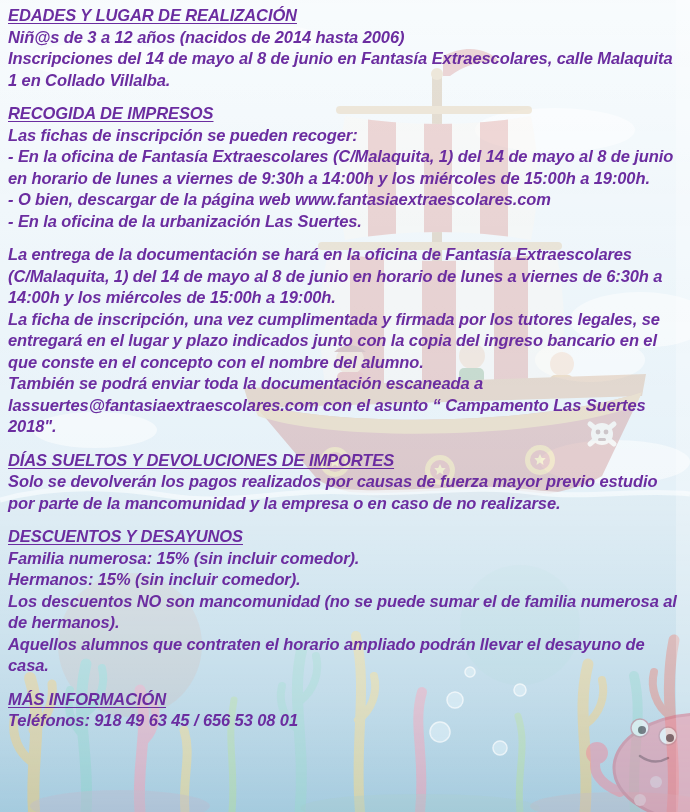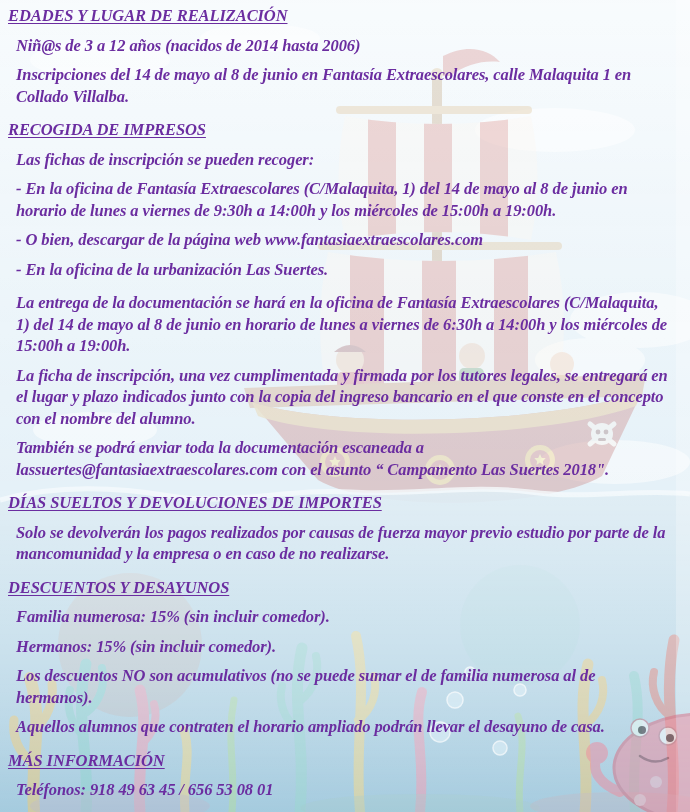--- a/index.html
+++ b/index.html
@@ -1,32 +1,32 @@
 <!DOCTYPE html>
 <html><head>
 <meta charset="utf-8">
 <style>
   html,body{margin:0;padding:0;background:#fff;}
   .page{
     position:relative;width:690px;height:812px;overflow:hidden;
     background:#e7f2f9;
-    font-family:Liberation Serif, serif;
+    font-family:Liberation Sans, sans-serif;
   }
   .bg{position:absolute;left:0;top:0;width:690px;height:812px;display:block;}
   .content{
     position:absolute;left:0;top:0;width:674px;padding:5px 8px 0 8px;
     font-style:italic;font-weight:700;font-size:16.5px;line-height:21.5px;
     color:#6b2da0;letter-spacing:-0.1px;
   }
   .content section{margin:0 0 12px 0;}
   .content h2{
     margin:0;font-size:16.5px;font-weight:700;font-style:italic;
     text-decoration:underline;text-underline-offset:2px;
   }
-  .content p{margin:8px;}
+  .content p{margin:0;}
 </style>
 </head>
 <body>
 
 <div class="page">
 
   <svg class="bg" viewBox="0 0 690 812" xmlns="http://www.w3.org/2000/svg">
     <defs>
       <linearGradient id="skyGrad" x1="0" y1="0" x2="0" y2="1">
         <stop offset="0" stop-color="#f0f7fb"></stop>
@@ -206,21 +206,21 @@
 
     <section>
       <h2>DÍAS SUELTOS Y DEVOLUCIONES DE IMPORTES</h2>
       <p>Solo se devolverán los pagos realizados por causas de fuerza mayor previo estudio por parte de la mancomunidad y la empresa o en caso de no realizarse.</p>
     </section>
 
     <section>
       <h2>DESCUENTOS Y DESAYUNOS</h2>
       <p>Familia numerosa: 15% (sin incluir comedor).</p>
       <p>Hermanos: 15% (sin incluir comedor).</p>
-      <p>Los descuentos NO son acumulativos (no se puede sumar el de familia numerosa al de hermanos).</p>
+      <p>Los descuentos NO son mancomunidad (no se puede sumar el de familia numerosa al de hermanos).</p>
       <p>Aquellos alumnos que contraten el horario ampliado podrán llevar el desayuno de casa.</p>
     </section>
 
     <section>
       <h2>MÁS INFORMACIÓN</h2>
       <p>Teléfonos: 918 49 63 45 / 656 53 08 01</p>
     </section>
 
   </div>
 </div>

